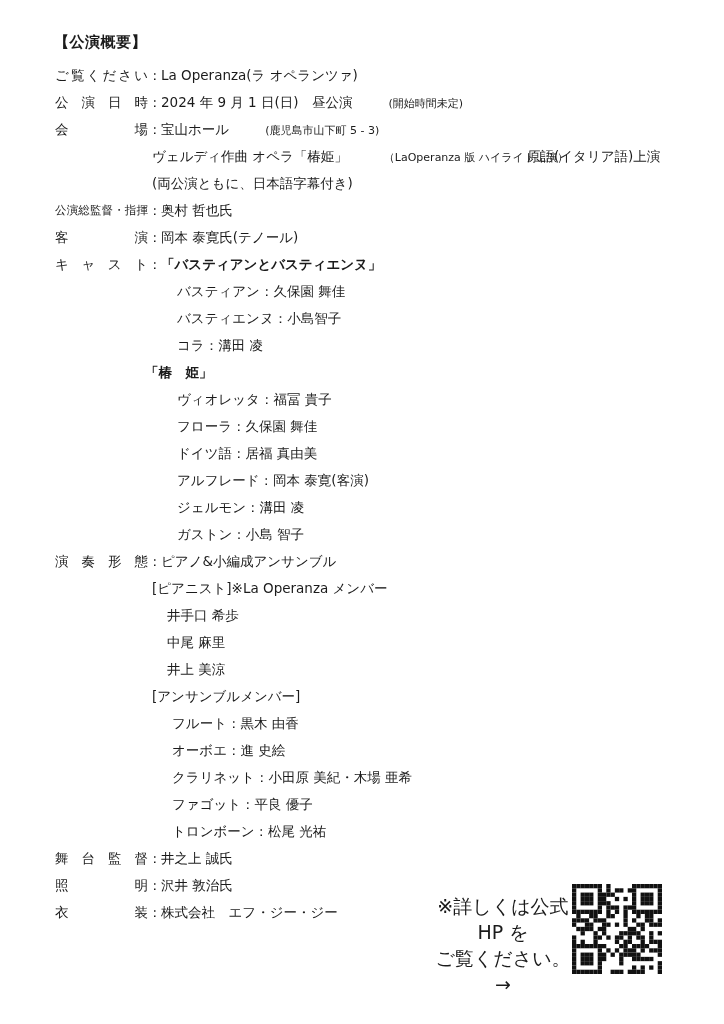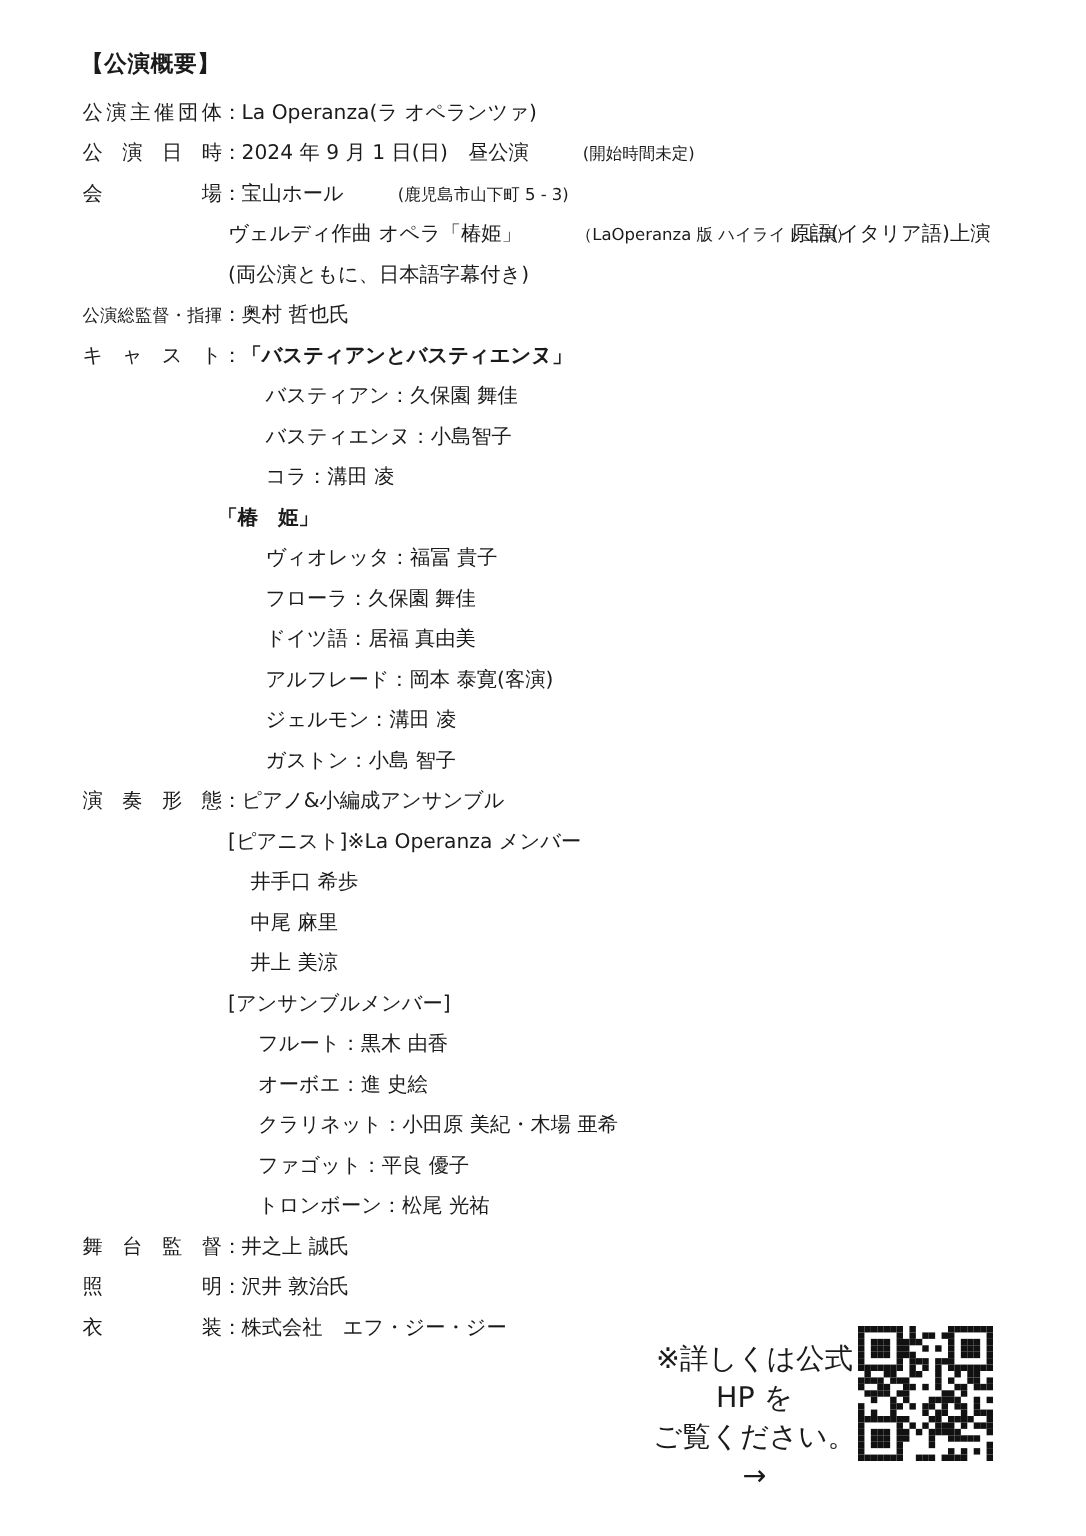--- a/index.html
+++ b/index.html
@@ -28,33 +28,34 @@
 </style>
 </head>
 <body>
 
 <div class="doc">
 
   <div class="title">【公演概要】</div>
 
   <div class="content">
 
-    <div class="row"><span class="lbl">公演主催団体</span><span class="colon">：</span><span>La Operanza(ラ オペランツァ)</span></div>
+    <div class="row"><span class="lbl">ご覧ください</span><span class="colon">：</span><span>La Operanza(ラ オペランツァ)</span></div>
 
     <div class="row"><span class="lbl">公演日時</span><span class="colon">：</span><span>2024 年 9 月 1 日(日)　昼公演</span><span class="sm">(開始時間未定)</span></div>
 
     <div class="row"><span class="lbl">会場</span><span class="colon">：</span><span>宝山ホール</span><span class="sm">(鹿児島市山下町 5 - 3)</span></div>
 
 
     <div class="row ind-val"><span>ヴェルディ作曲 オペラ「椿姫」</span><span class="sm">（LaOperanza 版 ハイライト上演）</span><span class="r2">原語(イタリア語)上演</span></div>
 
     <div class="row ind-val"><span>(両公演ともに、日本語字幕付き)</span></div>
 
     <div class="row"><span class="lbl cond">公演総監督・指揮</span><span class="colon">：</span><span>奥村 哲也氏</span></div>
 
+    <div class="row"><span class="lbl">客演</span><span class="colon">：</span><span>岡本 泰寛氏(テノール)</span></div>
 
     <div class="row"><span class="lbl">キャスト</span><span class="colon">：</span><span class="b">「バスティアンとバスティエンヌ」</span></div>
 
     <div class="row ind-cast"><span>バスティアン：久保園 舞佳</span></div>
     <div class="row ind-cast"><span>バスティエンヌ：小島智子</span></div>
     <div class="row ind-cast"><span>コラ：溝田 凌</span></div>
 
     <div class="row ind-h"><span class="b">「椿　姫」</span></div>
 
     <div class="row ind-cast"><span>ヴィオレッタ：福冨 貴子</span></div>

